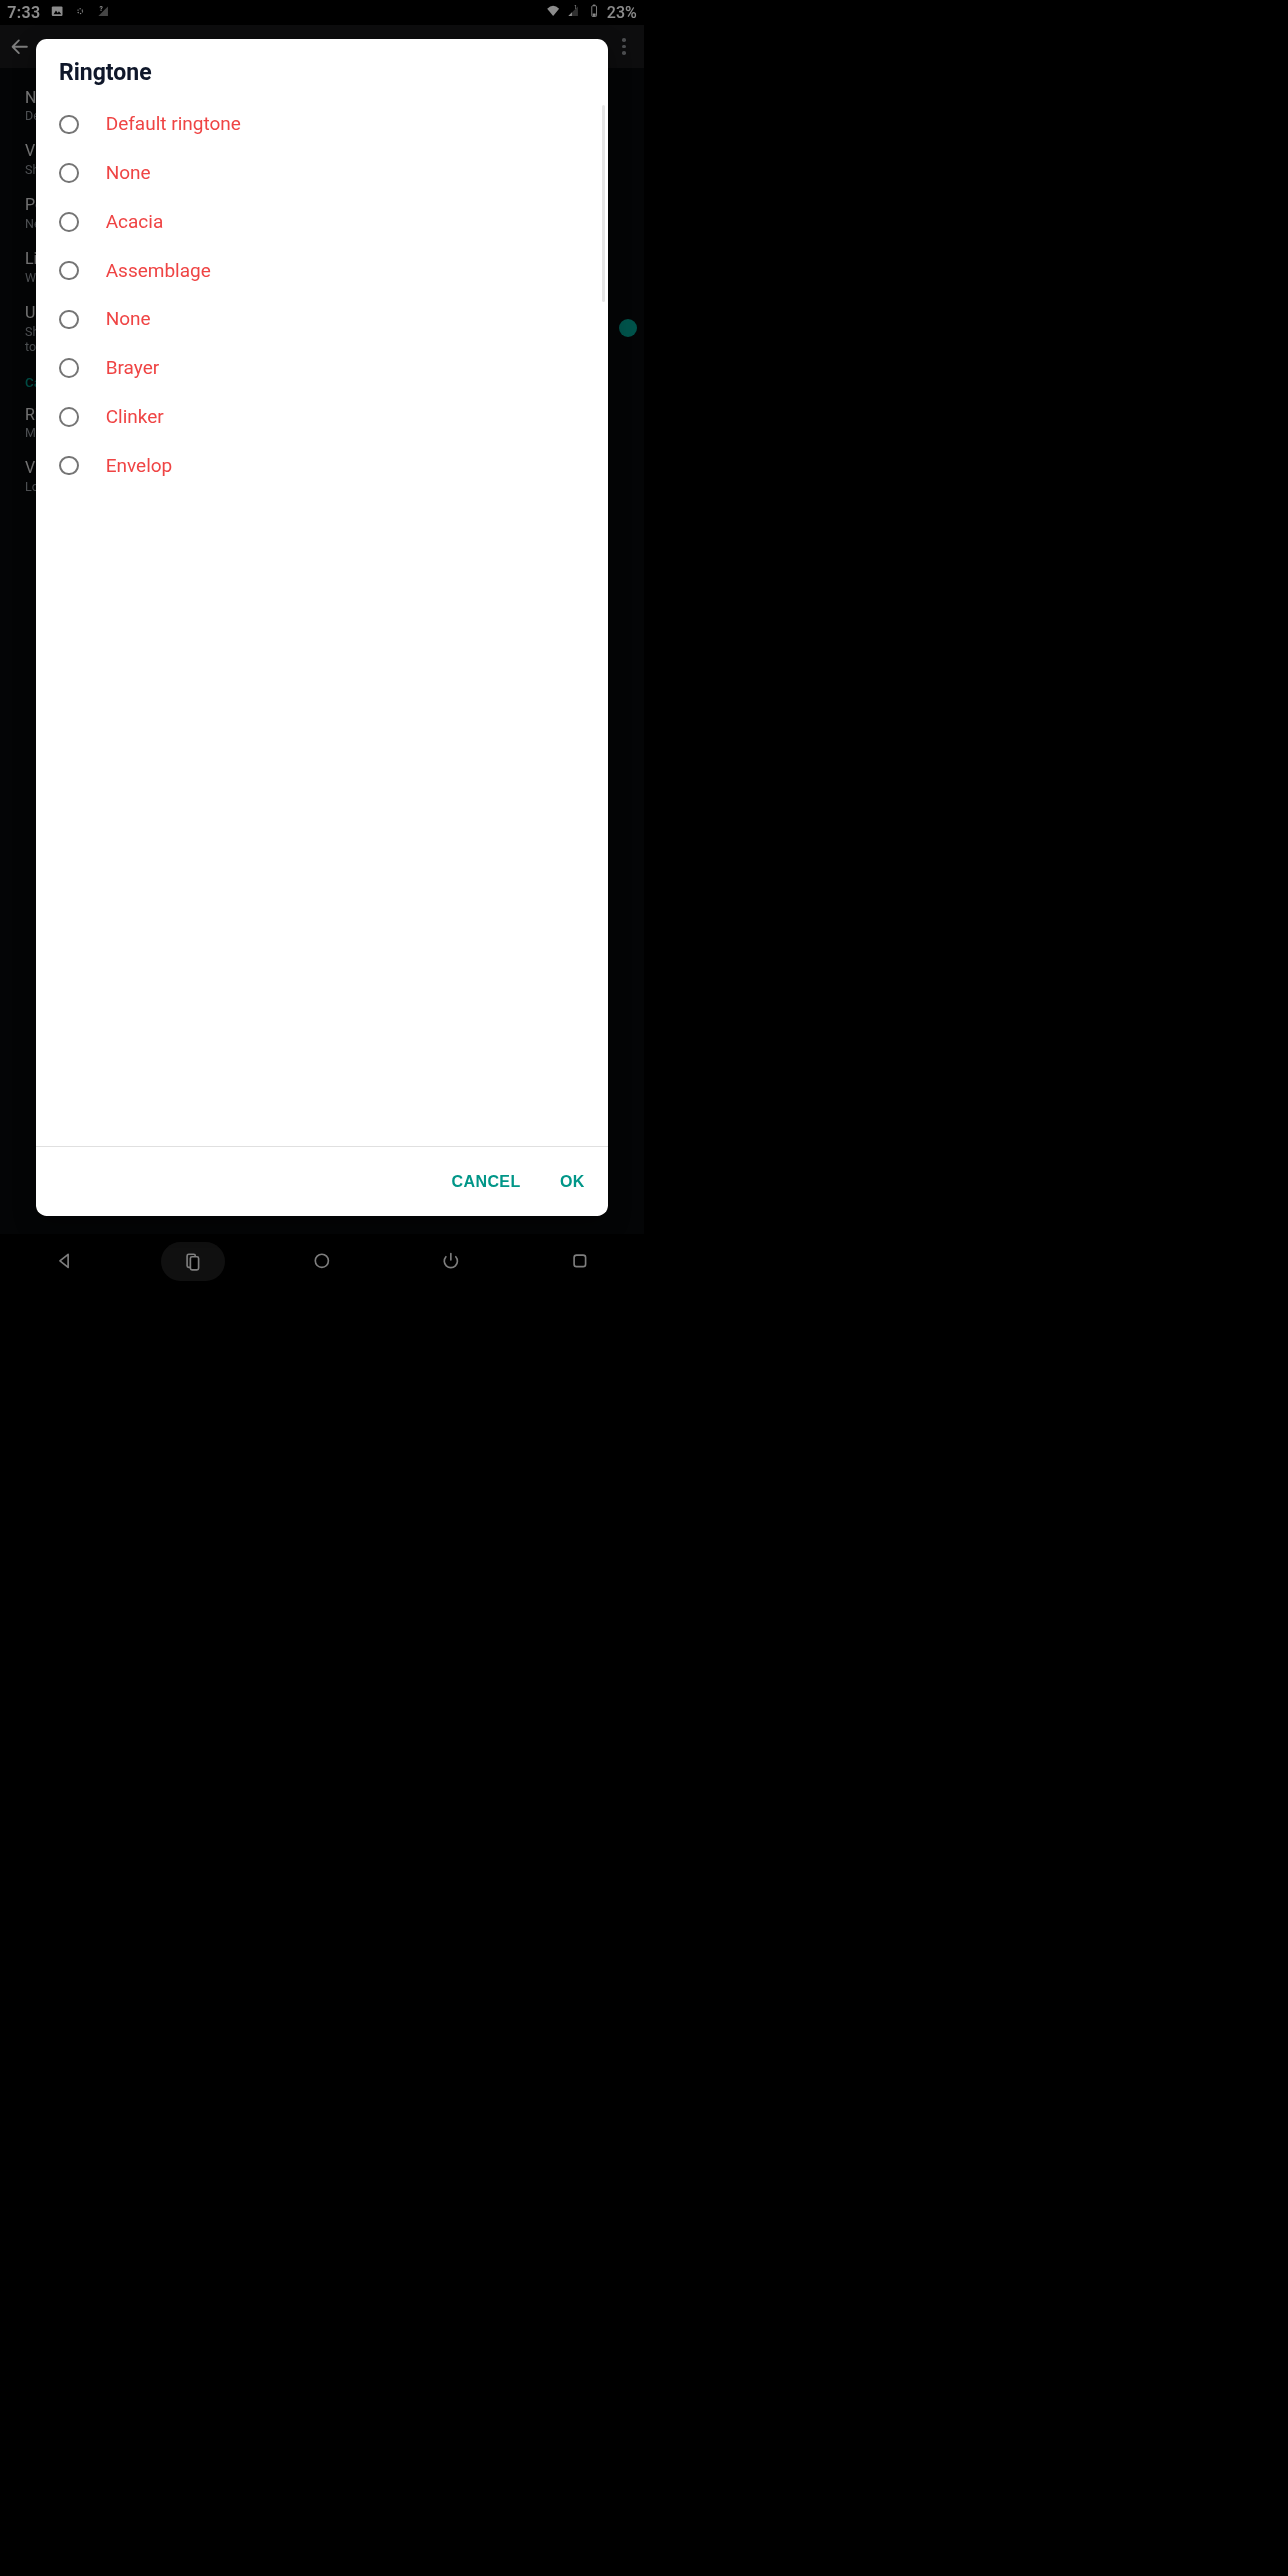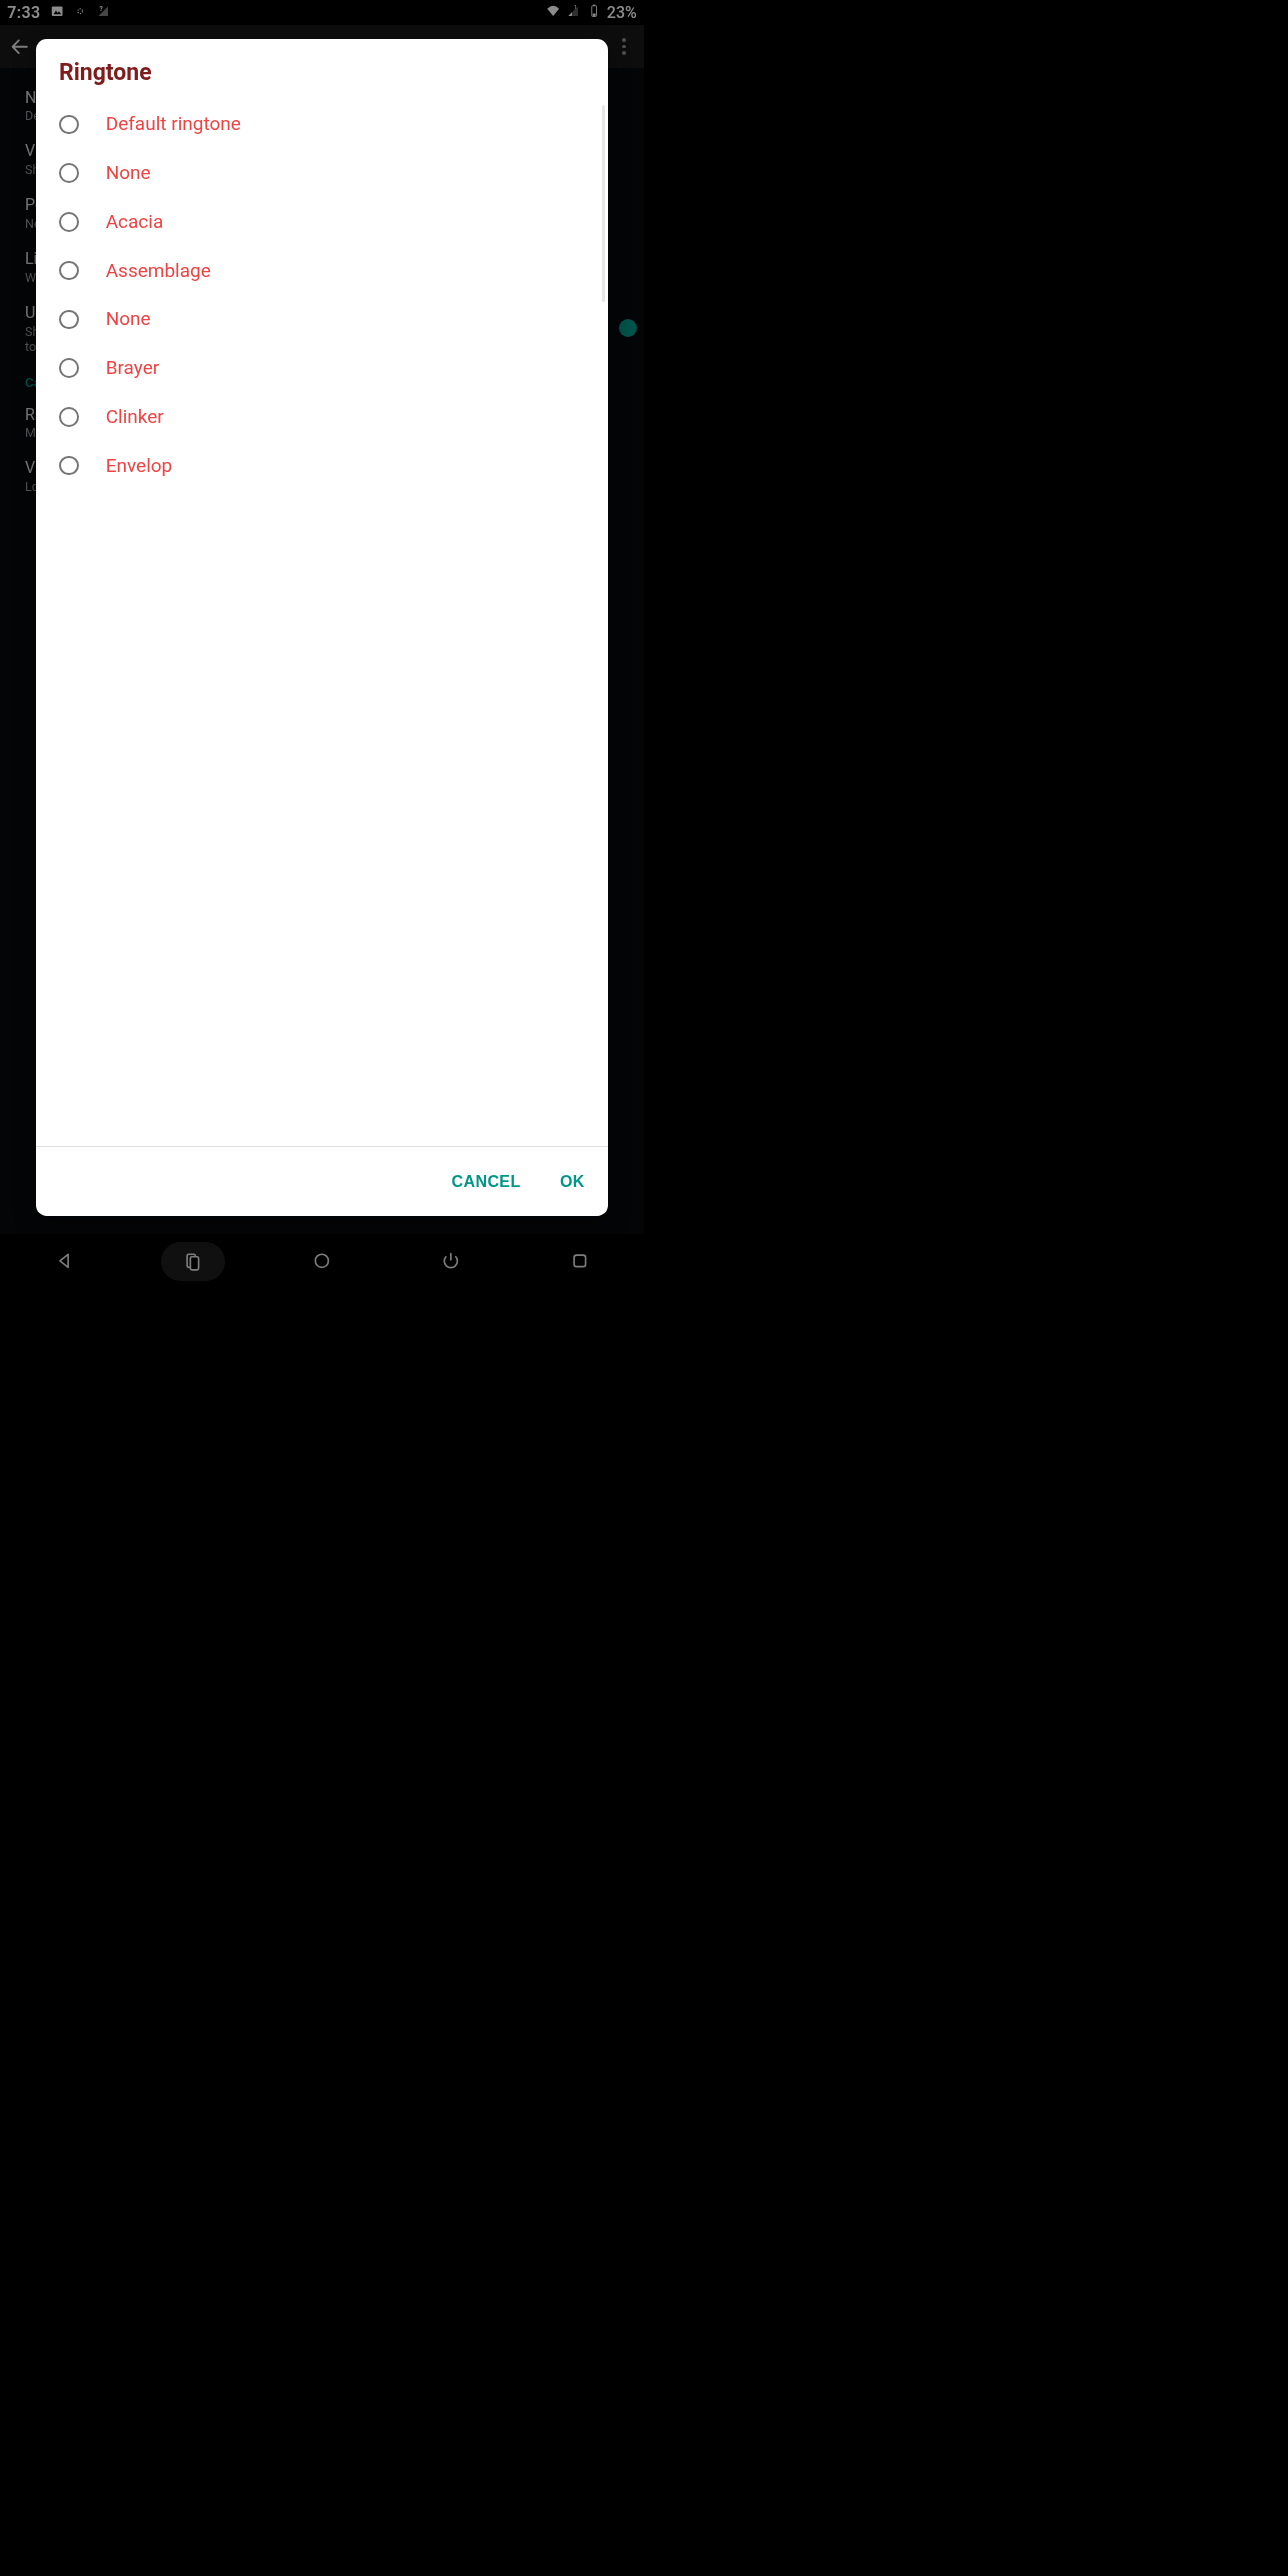--- a/index.html
+++ b/index.html
@@ -107,21 +107,21 @@
     z-index: 10;
     display: flex;
     flex-direction: column;
     overflow: hidden;
     box-shadow: 0 7.2px 21.5px rgba(0,0,0,0.4);
   }
   .dialog-title {
     padding: 19.7px 23px 14.3px;
     font-size: 23px;
     font-weight: 700;
-    color: #7f1d1d;
+    color: #0f172a;
   }
   .options {
     flex: 1 1 auto;
     overflow: hidden;
     position: relative;
   }
   .options::after {
     
     content: "";
     position: absolute;

